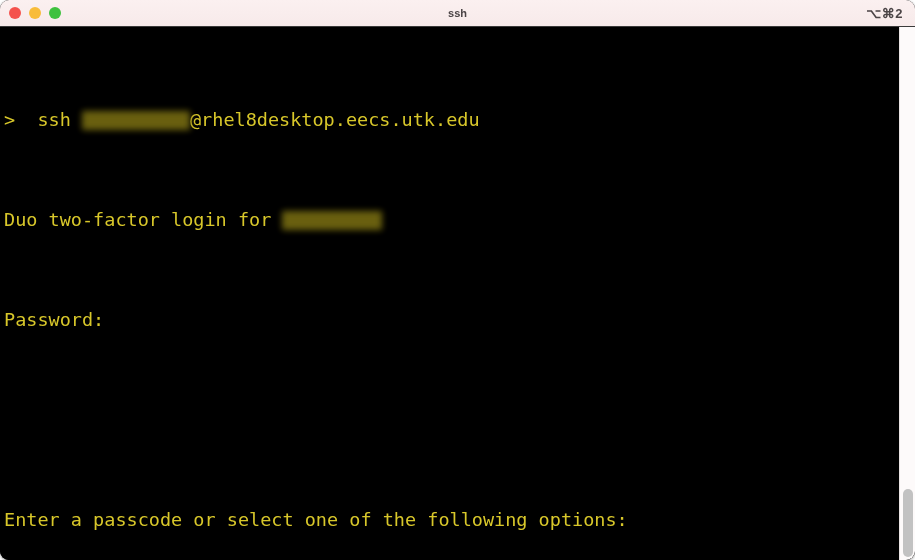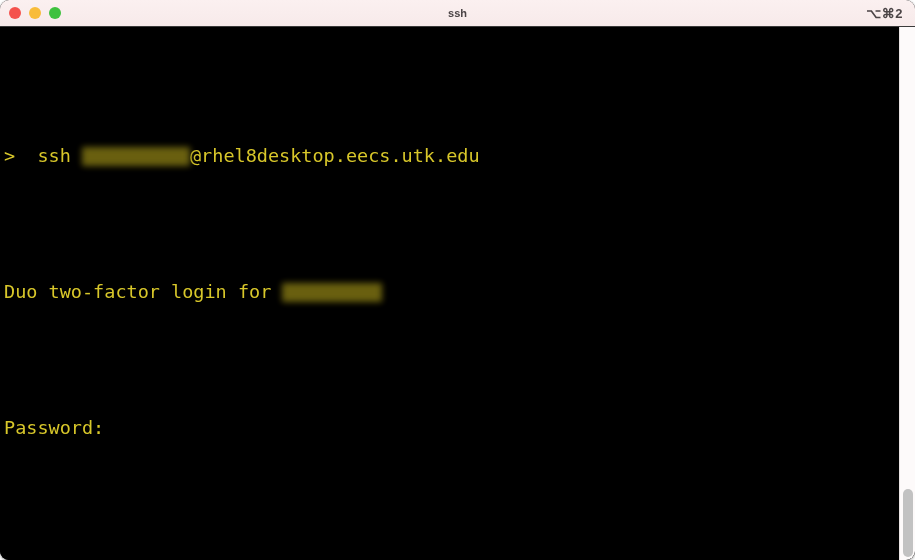--- a/index.html
+++ b/index.html
@@ -105,21 +105,20 @@
     font-size: 18.5px;
     line-height: 25px;
     color: #d8c72a;
     white-space: pre;
     letter-spacing: 0px;
   }
   .line {
     height: 25px;
     white-space: pre;
     position: relative;
-    margin-top: 36px;
   }
   .blank { height: 25px; }
 
   
   .redact {
     display: inline-block;
     vertical-align: -4px;
     background: #6f6510;
     filter: blur(3.2px);
     border-radius: 1px;
@@ -168,20 +167,21 @@
     <div id="term-text">
 
       <div class="line"><span>&gt;  ssh </span><span class="redact user-host"></span><span>@rhel8desktop.eecs.utk.edu</span></div>
 
       <div class="line"><span>Duo two-factor login for </span><span class="redact duo-user"></span></div>
 
       <div class="line"><span>Password:</span></div>
 
       <div class="line blank"></div>
 
+      <div class="line"><span>Enter a passcode or select one of the following options:</span></div>
 
       
 
       
 
       
 
       
 
       

